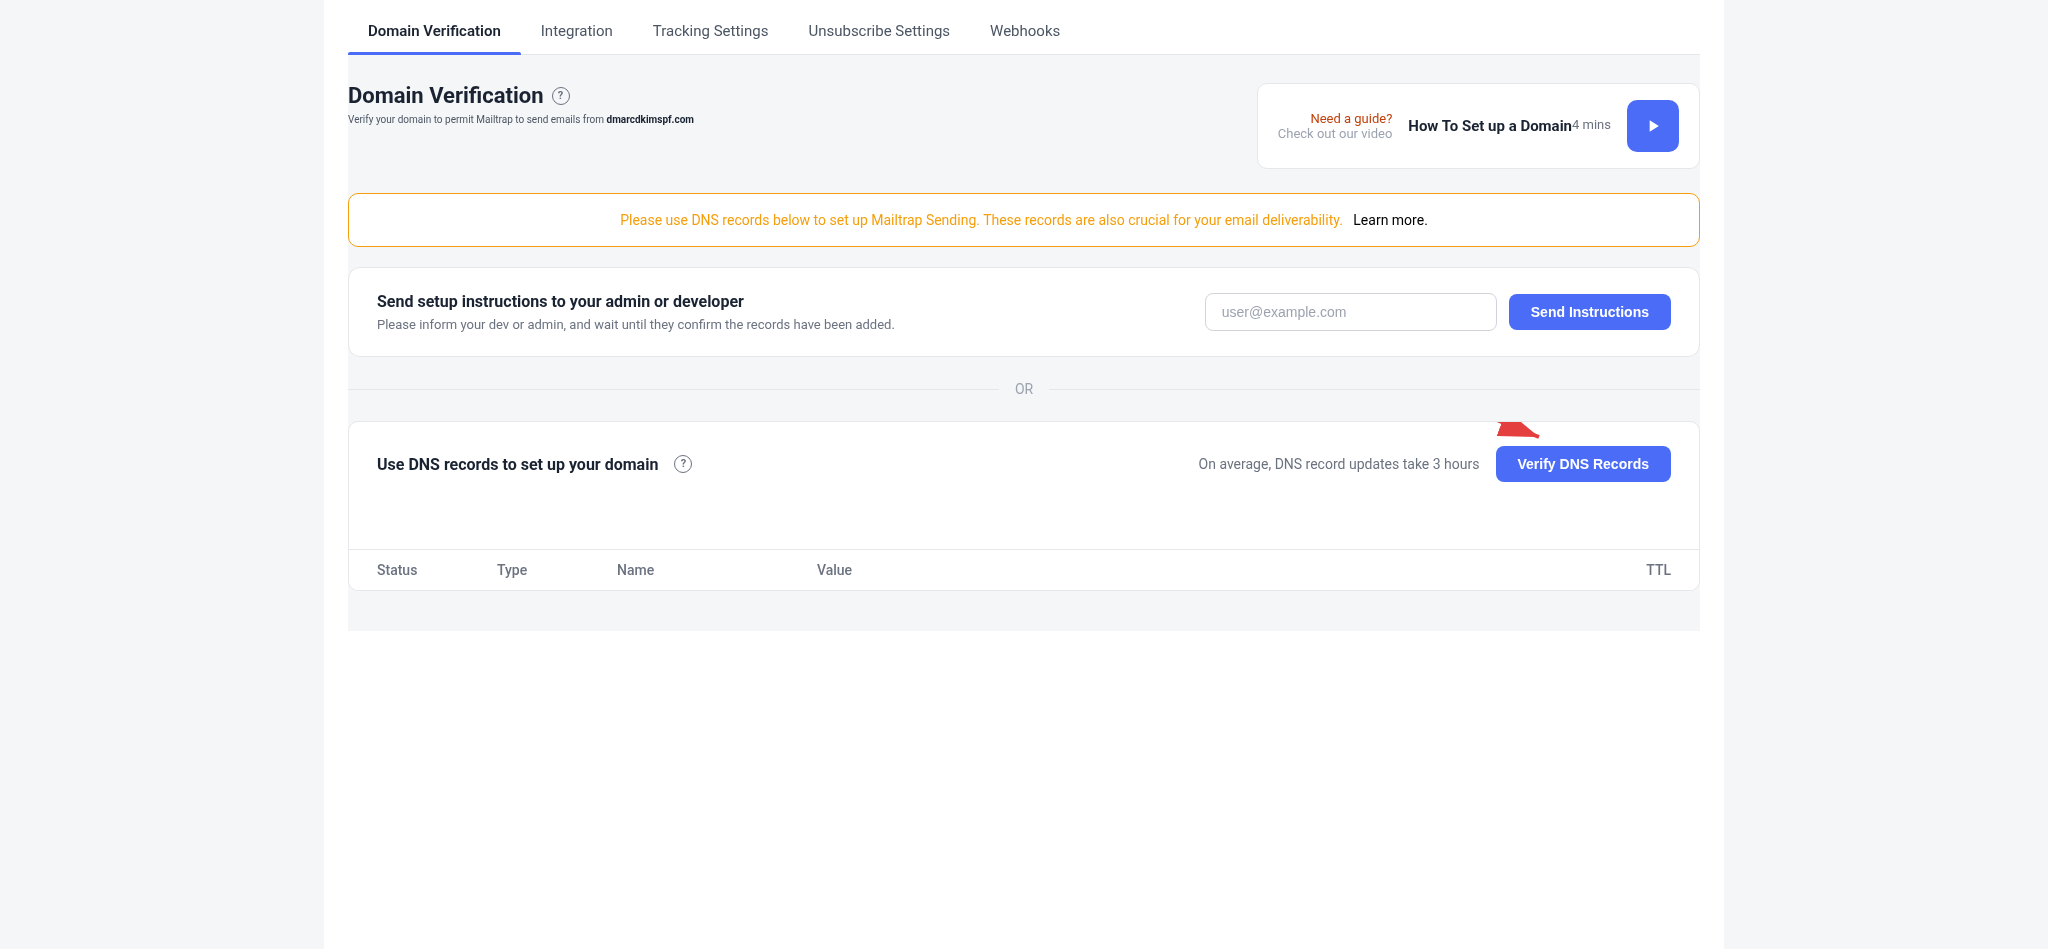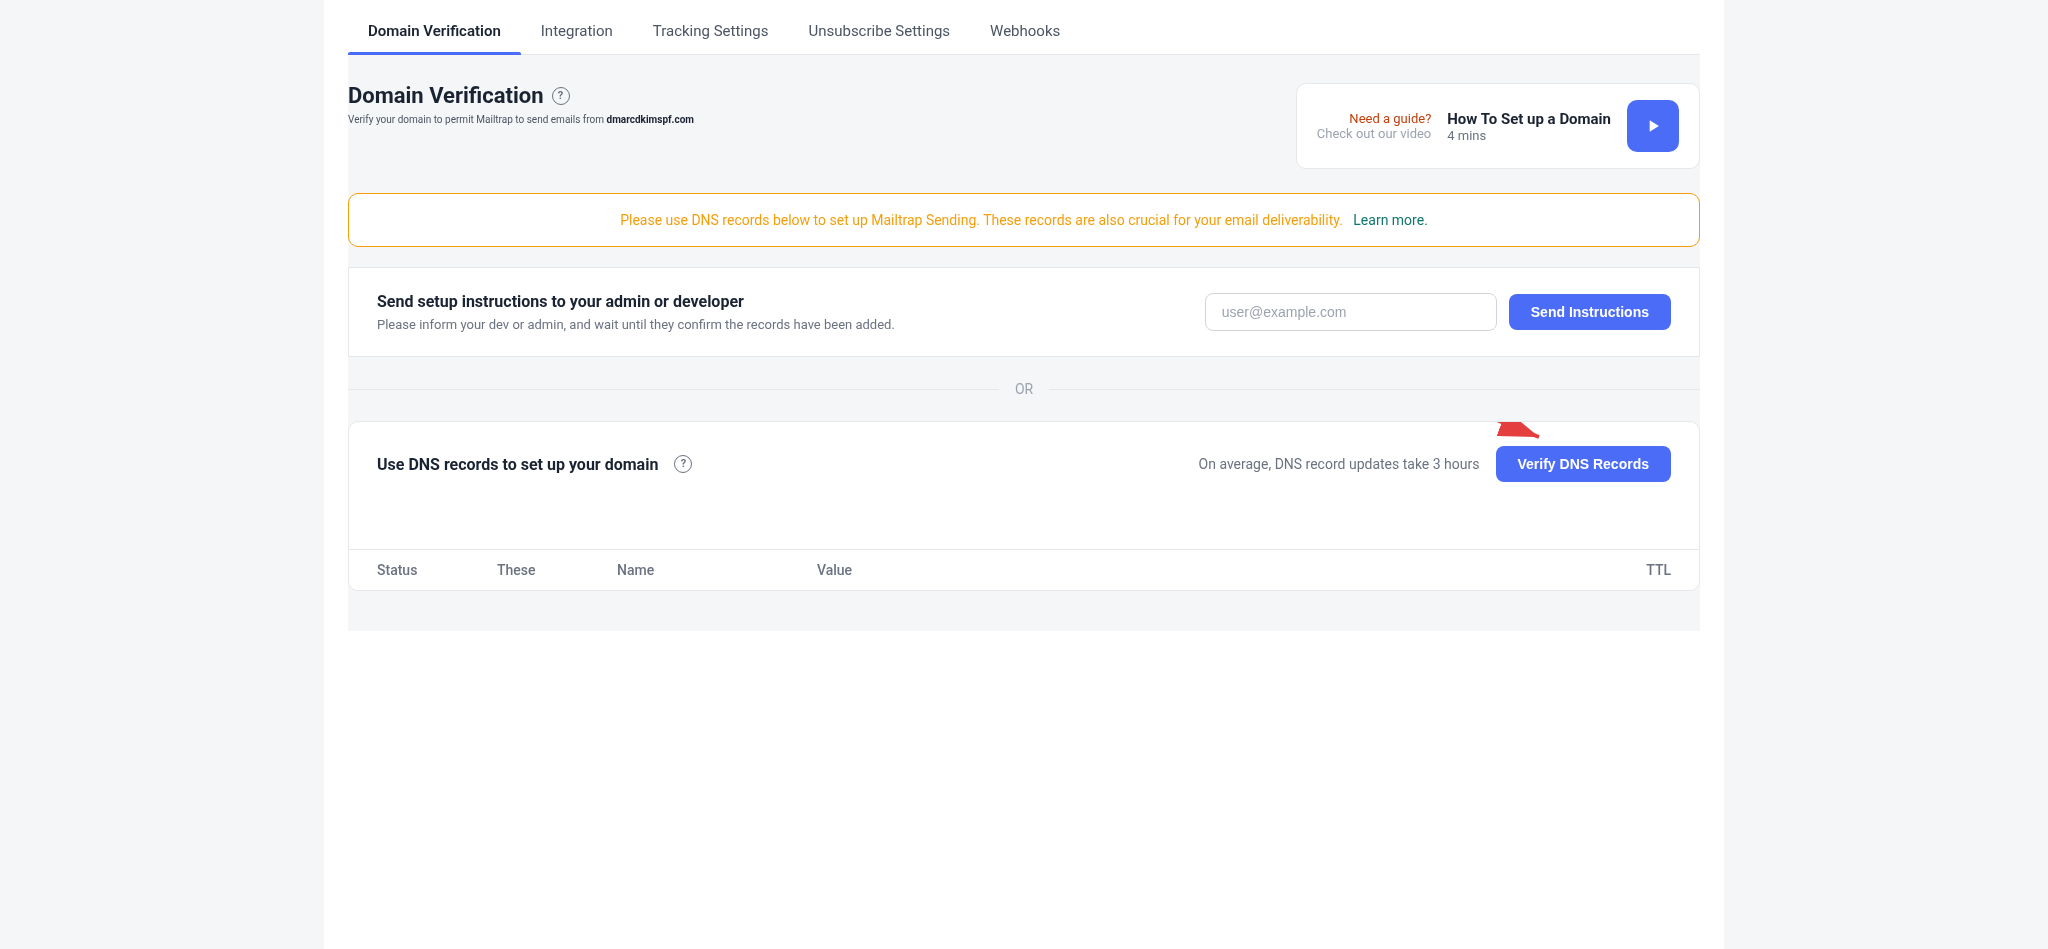--- a/index.html
+++ b/index.html
@@ -113,21 +113,21 @@
       color: #c2410c;
       display: block;
     }
     .video-guide-text .check-out {
       font-size: 13px;
       color: #9ca3af;
       display: block;
     }
     .video-guide-info {
       display: flex;
-      flex-direction: column;
+      flex-direction: row;
     }
     .video-guide-info .video-title {
       font-size: 15px;
       font-weight: 700;
       color: #1a2332;
     }
     .video-guide-info .video-duration {
       font-size: 13px;
       color: #6b7280;
     }
@@ -153,30 +153,30 @@
       border: 1.5px solid #f59e0b;
       border-radius: 10px;
       padding: 18px 24px;
       background: #fff;
       margin-bottom: 20px;
       text-align: center;
       font-size: 14px;
       color: #f59e0b;
     }
     .alert-banner a {
-      color: #0f766e;
+      color: #000000;
       text-decoration: none;
       padding-left: 7px;
     }
 
     
     .card {
       background: #fff;
       border: 1px solid #e5e7eb;
-      border-radius: 0;
+      border-radius: 12px;
       padding: 24px 28px;
       margin-bottom: 20px;
     }
 
     
     .send-instructions-card {
       display: flex;
       align-items: center;
       justify-content: space-between;
       gap: 20px;
@@ -365,21 +365,21 @@
             </defs>
             <path d="M 20 10 C 60 10, 80 30, 160 60" stroke="#e53e3e" stroke-width="4" fill="none" marker-end="url(#arrowhead)"></path>
           </svg>
           <span class="dns-update-text">On average, DNS record updates take 3 hours</span>
           <button class="btn-primary">Verify DNS Records</button>
         </div>
       </div>
 
       <div class="dns-table-header">
         <span>Status</span>
-        <span>These</span>
+        <span>Type</span>
         <span>Name</span>
         <span>Value</span>
         <span style="text-align:right;">TTL</span>
       </div>
     </div>
 
   </div>
 </div>
 
 </body></html>

